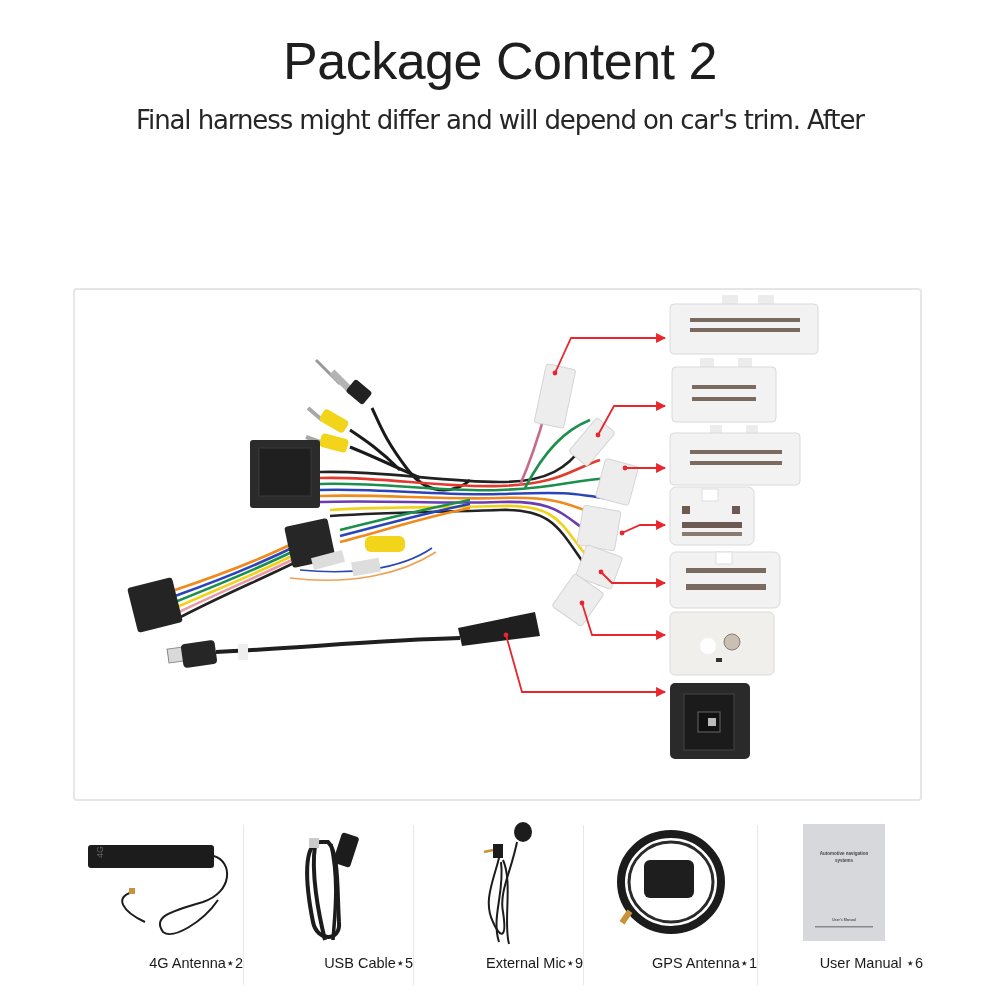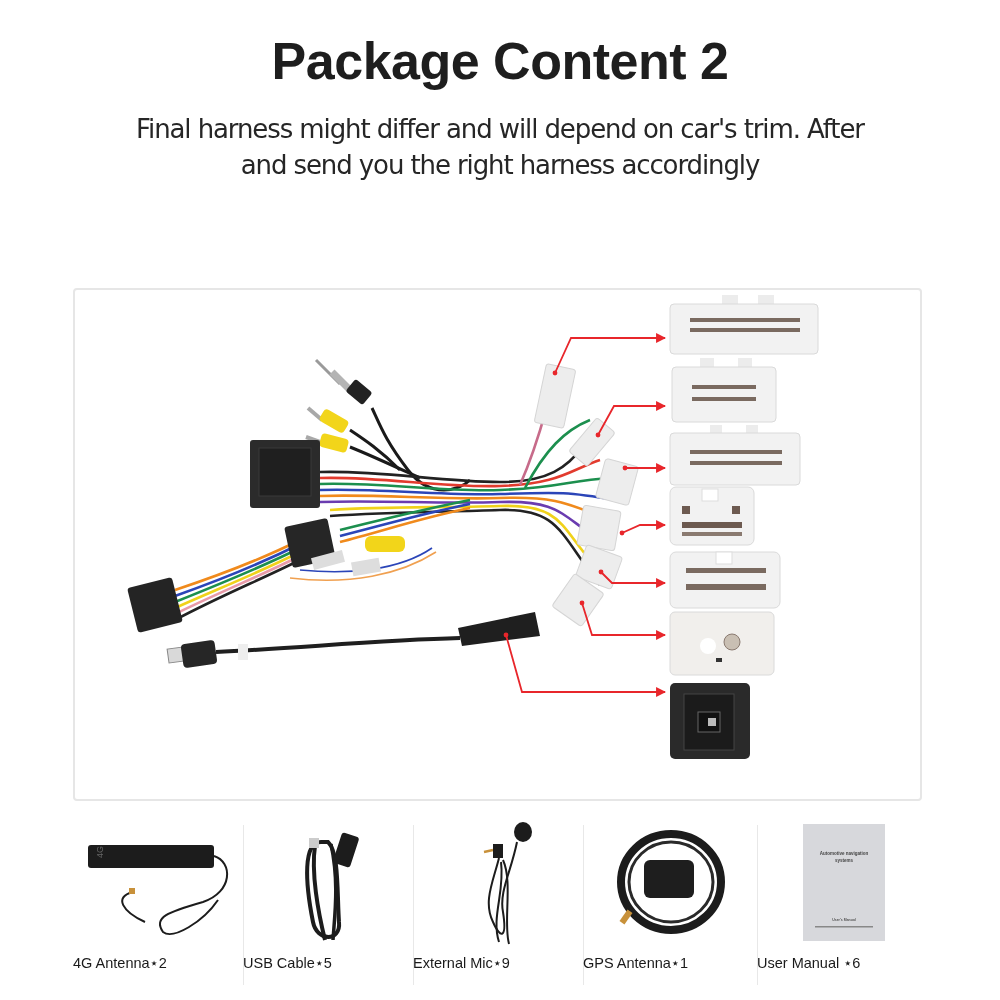--- a/index.html
+++ b/index.html
@@ -1,33 +1,32 @@
 <!DOCTYPE html>
 <html><head>
 <meta charset="utf-8">
 <style>
   html, body { margin: 0; padding: 0; background: #ffffff; }
   body { width: 1000px; height: 1000px; position: relative; overflow: hidden; font-family: "Liberation Sans", sans-serif; }
-  .title { position: absolute; left: 0; top: 30px; width: 1000px; text-align: center; font-family: "Liberation Sans", sans-serif; font-weight: 700; font-size: 52px; color: #1e1e1e; letter-spacing: -0.5px; line-height: 62px; margin: 0; }
-  .subtitle { position: absolute; left: 60px; top: 111px; width: 880px; text-align: center; font-family: "DejaVu Sans", sans-serif; font-size: 26px; line-height: 36px; color: #262626; letter-spacing: -1.1px; margin: 0; }
+  .title { position: absolute; left: 0; top: 30px; width: 1000px; text-align: center; font-family: "Liberation Sans", sans-serif; font-weight: 400; font-size: 52px; color: #1e1e1e; letter-spacing: -0.5px; line-height: 62px; margin: 0; }
+  .subtitle { position: absolute; left: 60px; top: 102px; width: 880px; text-align: center; font-family: "DejaVu Sans", sans-serif; font-size: 26px; line-height: 36px; color: #262626; letter-spacing: -1.1px; margin: 0; }
   .subtitle span { display: block; }
   .panel { position: absolute; left: 73px; top: 288px; width: 849px; height: 513px; border: 2px solid #e6e6e6; border-radius: 4px; box-sizing: border-box; background: #fff; }
   .art { position: absolute; left: 0; top: 0; width: 1000px; height: 1000px; pointer-events: none; }
   .item { position: absolute; top: 0; height: 165px; }
   .divider { position: absolute; top: 825px; width: 1px; height: 160px; background: #e8e8e8; }
-  .item-label { position: absolute; left: 0; width: 100%; top: 133px; text-align: left; font-family: "Liberation Sans", sans-serif; font-size: 14.5px; color: #1a1a1a; white-space: nowrap; }
+  .item-label { position: absolute; left: 0; width: 100%; top: 133px; text-align: right; font-family: "Liberation Sans", sans-serif; font-size: 14.5px; color: #1a1a1a; white-space: nowrap; }
   .item-pic { position: absolute; left: 0; top: 0; width: 100%; height: 128px; }
 </style>
 </head>
 <body>
 
 <h1 class="title">Package Content 2</h1>
 <p class="subtitle">
   <span>Final harness might differ and will depend on car's trim. After</span>
-  <span>and send you the right harness accordingly</span>
 </p>
 
 <div class="panel"></div>
 
 <svg class="art" viewBox="0 0 1000 1000" xmlns="http://www.w3.org/2000/svg">
   <defs>
     <marker id="ah" viewBox="0 0 10 10" refX="9" refY="5" markerWidth="5.5" markerHeight="5.5" orient="auto">
       <path d="M0,0 L10,5 L0,10 z" fill="#e8262b"></path>
     </marker>
   </defs>

